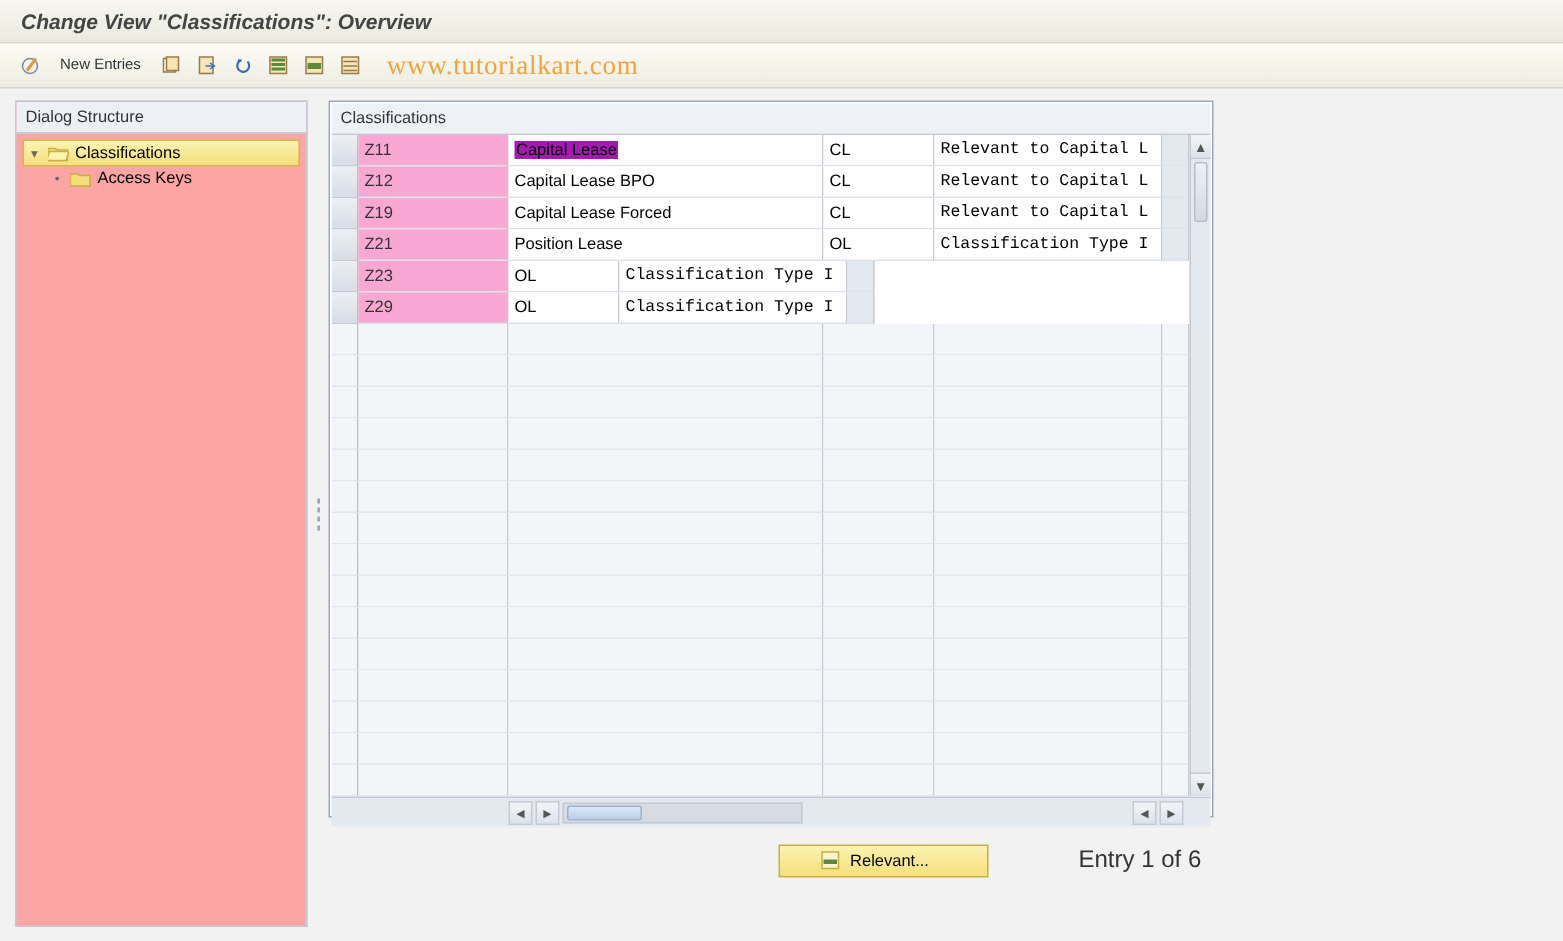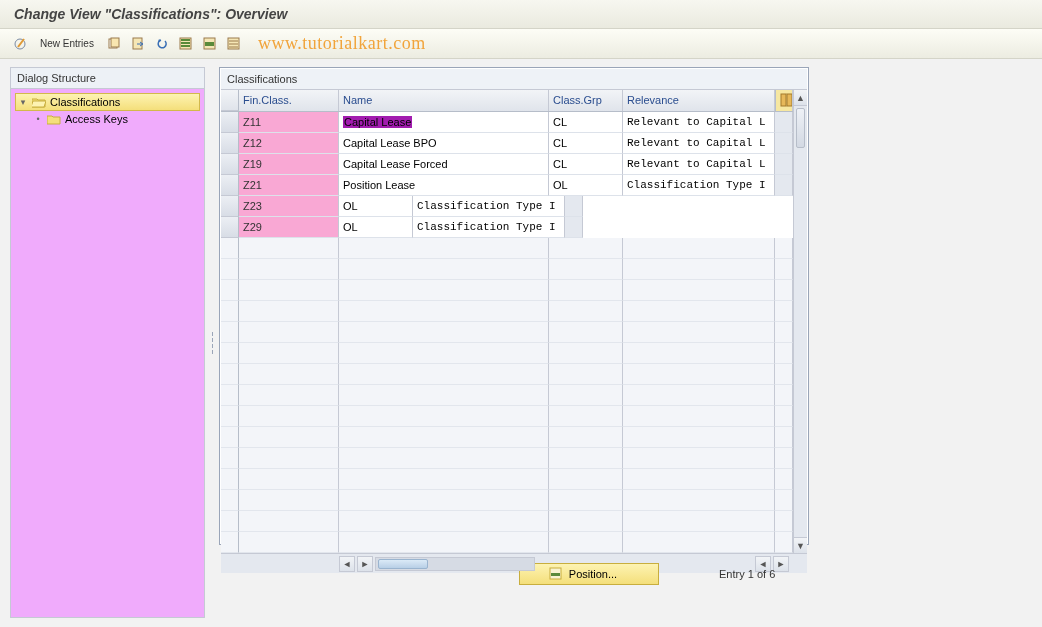--- a/index.html
+++ b/index.html
@@ -63,21 +63,21 @@
     .main {
       display: flex;
       height: calc(100% - 60px);
     }
 
     
     .sidebar {
       width: 195px;
       border: 1px solid #c5c9d4;
       margin: 8px 4px 8px 10px;
-      background: #f0abfc;
+      background: #fca5a5;
       display: flex;
       flex-direction: column;
     }
     .sidebar-title {
       padding: 4px 6px;
       font-size: 11px;
       color: #333;
       border-bottom: 1px solid #c5c9d4;
       background: #edf1f6;
     }
@@ -242,21 +242,21 @@
       gap:6px;
       padding: 3px 18px 3px 6px;
       background: linear-gradient(#fdf3b2,#f4df7b);
       border:1px solid #c8ae3e;
       font-size:11px;
       cursor:pointer;
       min-width:140px;
       justify-content:center;
     }
     .position-btn .picon{ width:14px;height:14px;}
-    .entry-text{ font-size:11px; color:#333;}
+    .entry-text{ font-size:16px; color:#333;}
 
     
     .splitter{
       width:6px;
       display:flex;
       align-items:center;
       justify-content:center;
       cursor: col-resize;
     }
     .splitter .dots{
@@ -351,33 +351,20 @@
     </div>
 
   <div class="content">
     <div class="panel">
       <div class="panel-title">Classifications</div>
 
       <div class="table-wrap">
         <div style="display:flex; flex:1;">
           <div style="flex:1; display:flex; flex-direction:column;">
 
-            <div class="table-header">
-              <div class="th col-sel"></div>
-              <div class="th col-fin">Fin.Class.</div>
-              <div class="th col-name">Name</div>
-              <div class="th col-grp">Class.Grp</div>
-              <div class="th col-rel">Relevance</div>
-              <div class="th col-cfg">
-                <svg width="14" height="14" viewBox="0 0 14 14">
-                    <rect x="1" y="1" width="5" height="12" fill="#e6b85a" stroke="#a37a2c"></rect>
-                    <rect x="7" y="1" width="5" height="12" fill="#e6b85a" stroke="#a37a2c"></rect>
-                  </svg>
-              </div>
-            </div>
 
             <div class="table-body" id="table-body">
                 <div class="table-row">
                   <div class="td col-sel"></div>
                   <div class="td col-fin">Z11</div>
                   <div class="td col-name"><span class="selected-text">Capital Lease</span></div>
                   <div class="td col-grp">CL</div>
                   <div class="td col-rel">Relevant to Capital L</div>
                   <div class="td col-cfg"></div>
                 </div>
@@ -563,18 +550,18 @@
         </div>
       </div>
     </div>
 
     <div class="footer">
       <button class="position-btn">
         <svg class="picon" viewBox="0 0 14 14">
             <rect x="1" y="1" width="11" height="11" fill="#f8f3d0" stroke="#c8ae3e"></rect>
             <rect x="2" y="6" width="9" height="3" fill="#5a8a3a"></rect>
           </svg>
-        <span>Position...</span>
+        <span>Relevant...</span>
       </button>
       <span class="entry-text">Entry 1 of 6</span>
     </div>
   </div>
 </div>
 
 </body></html>

